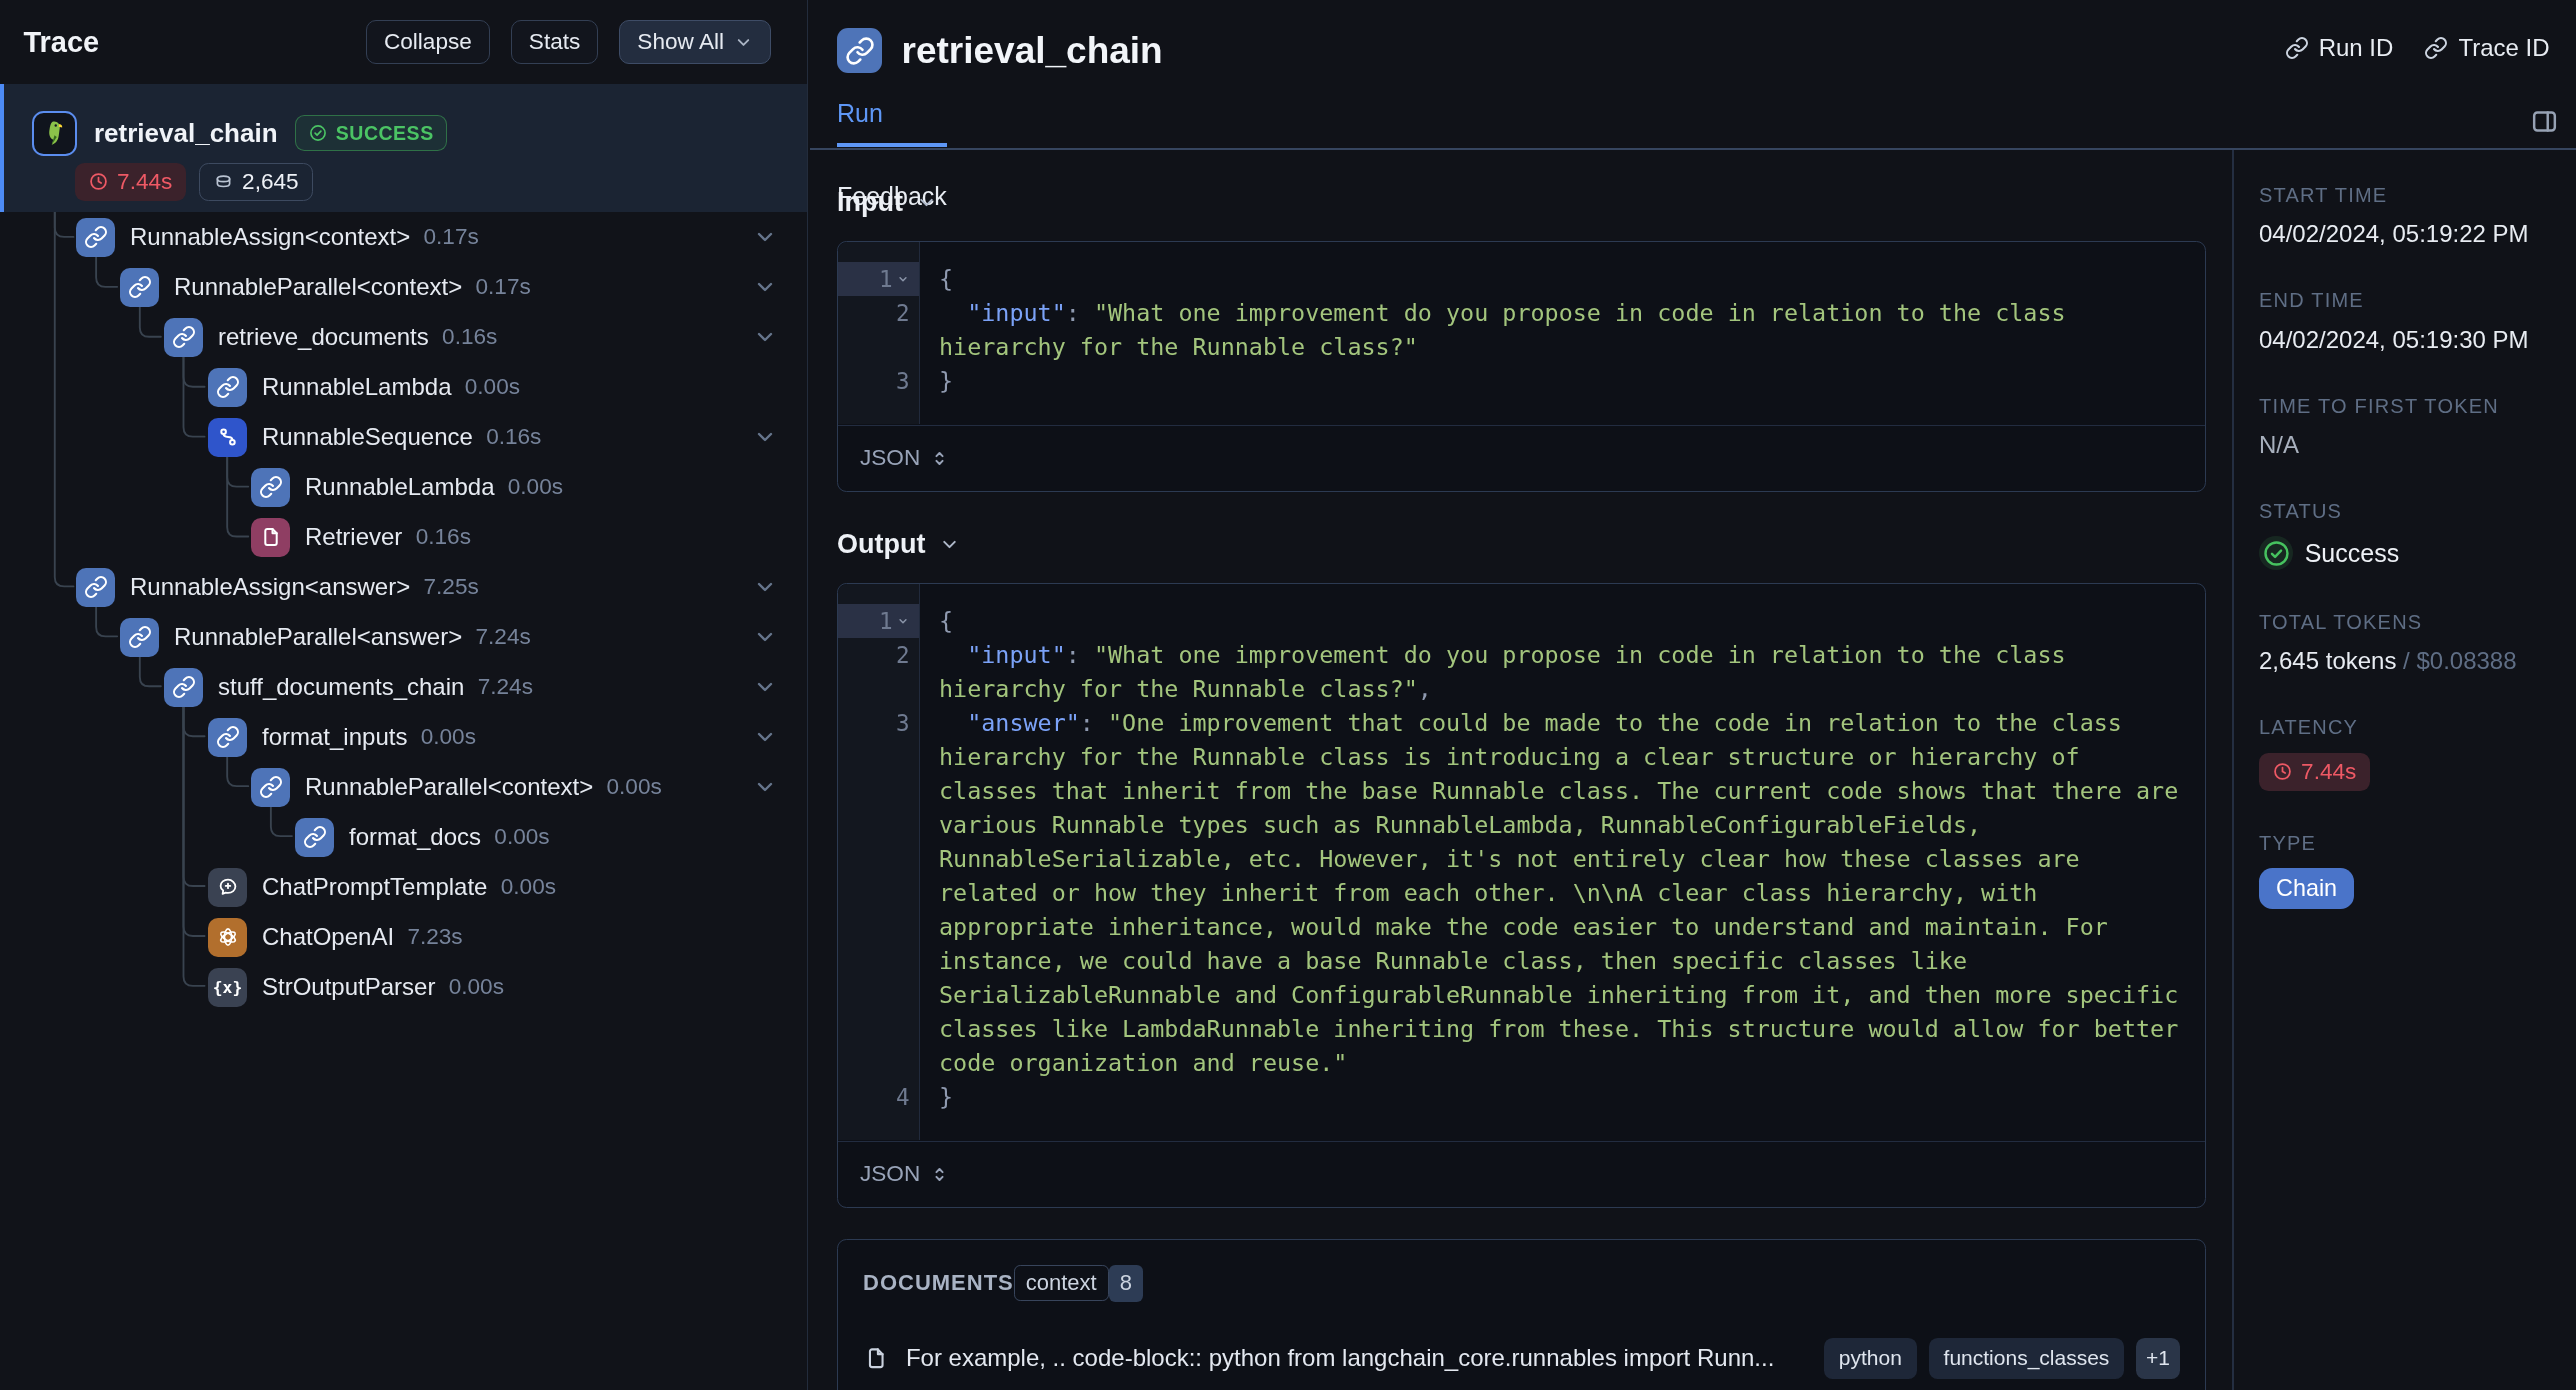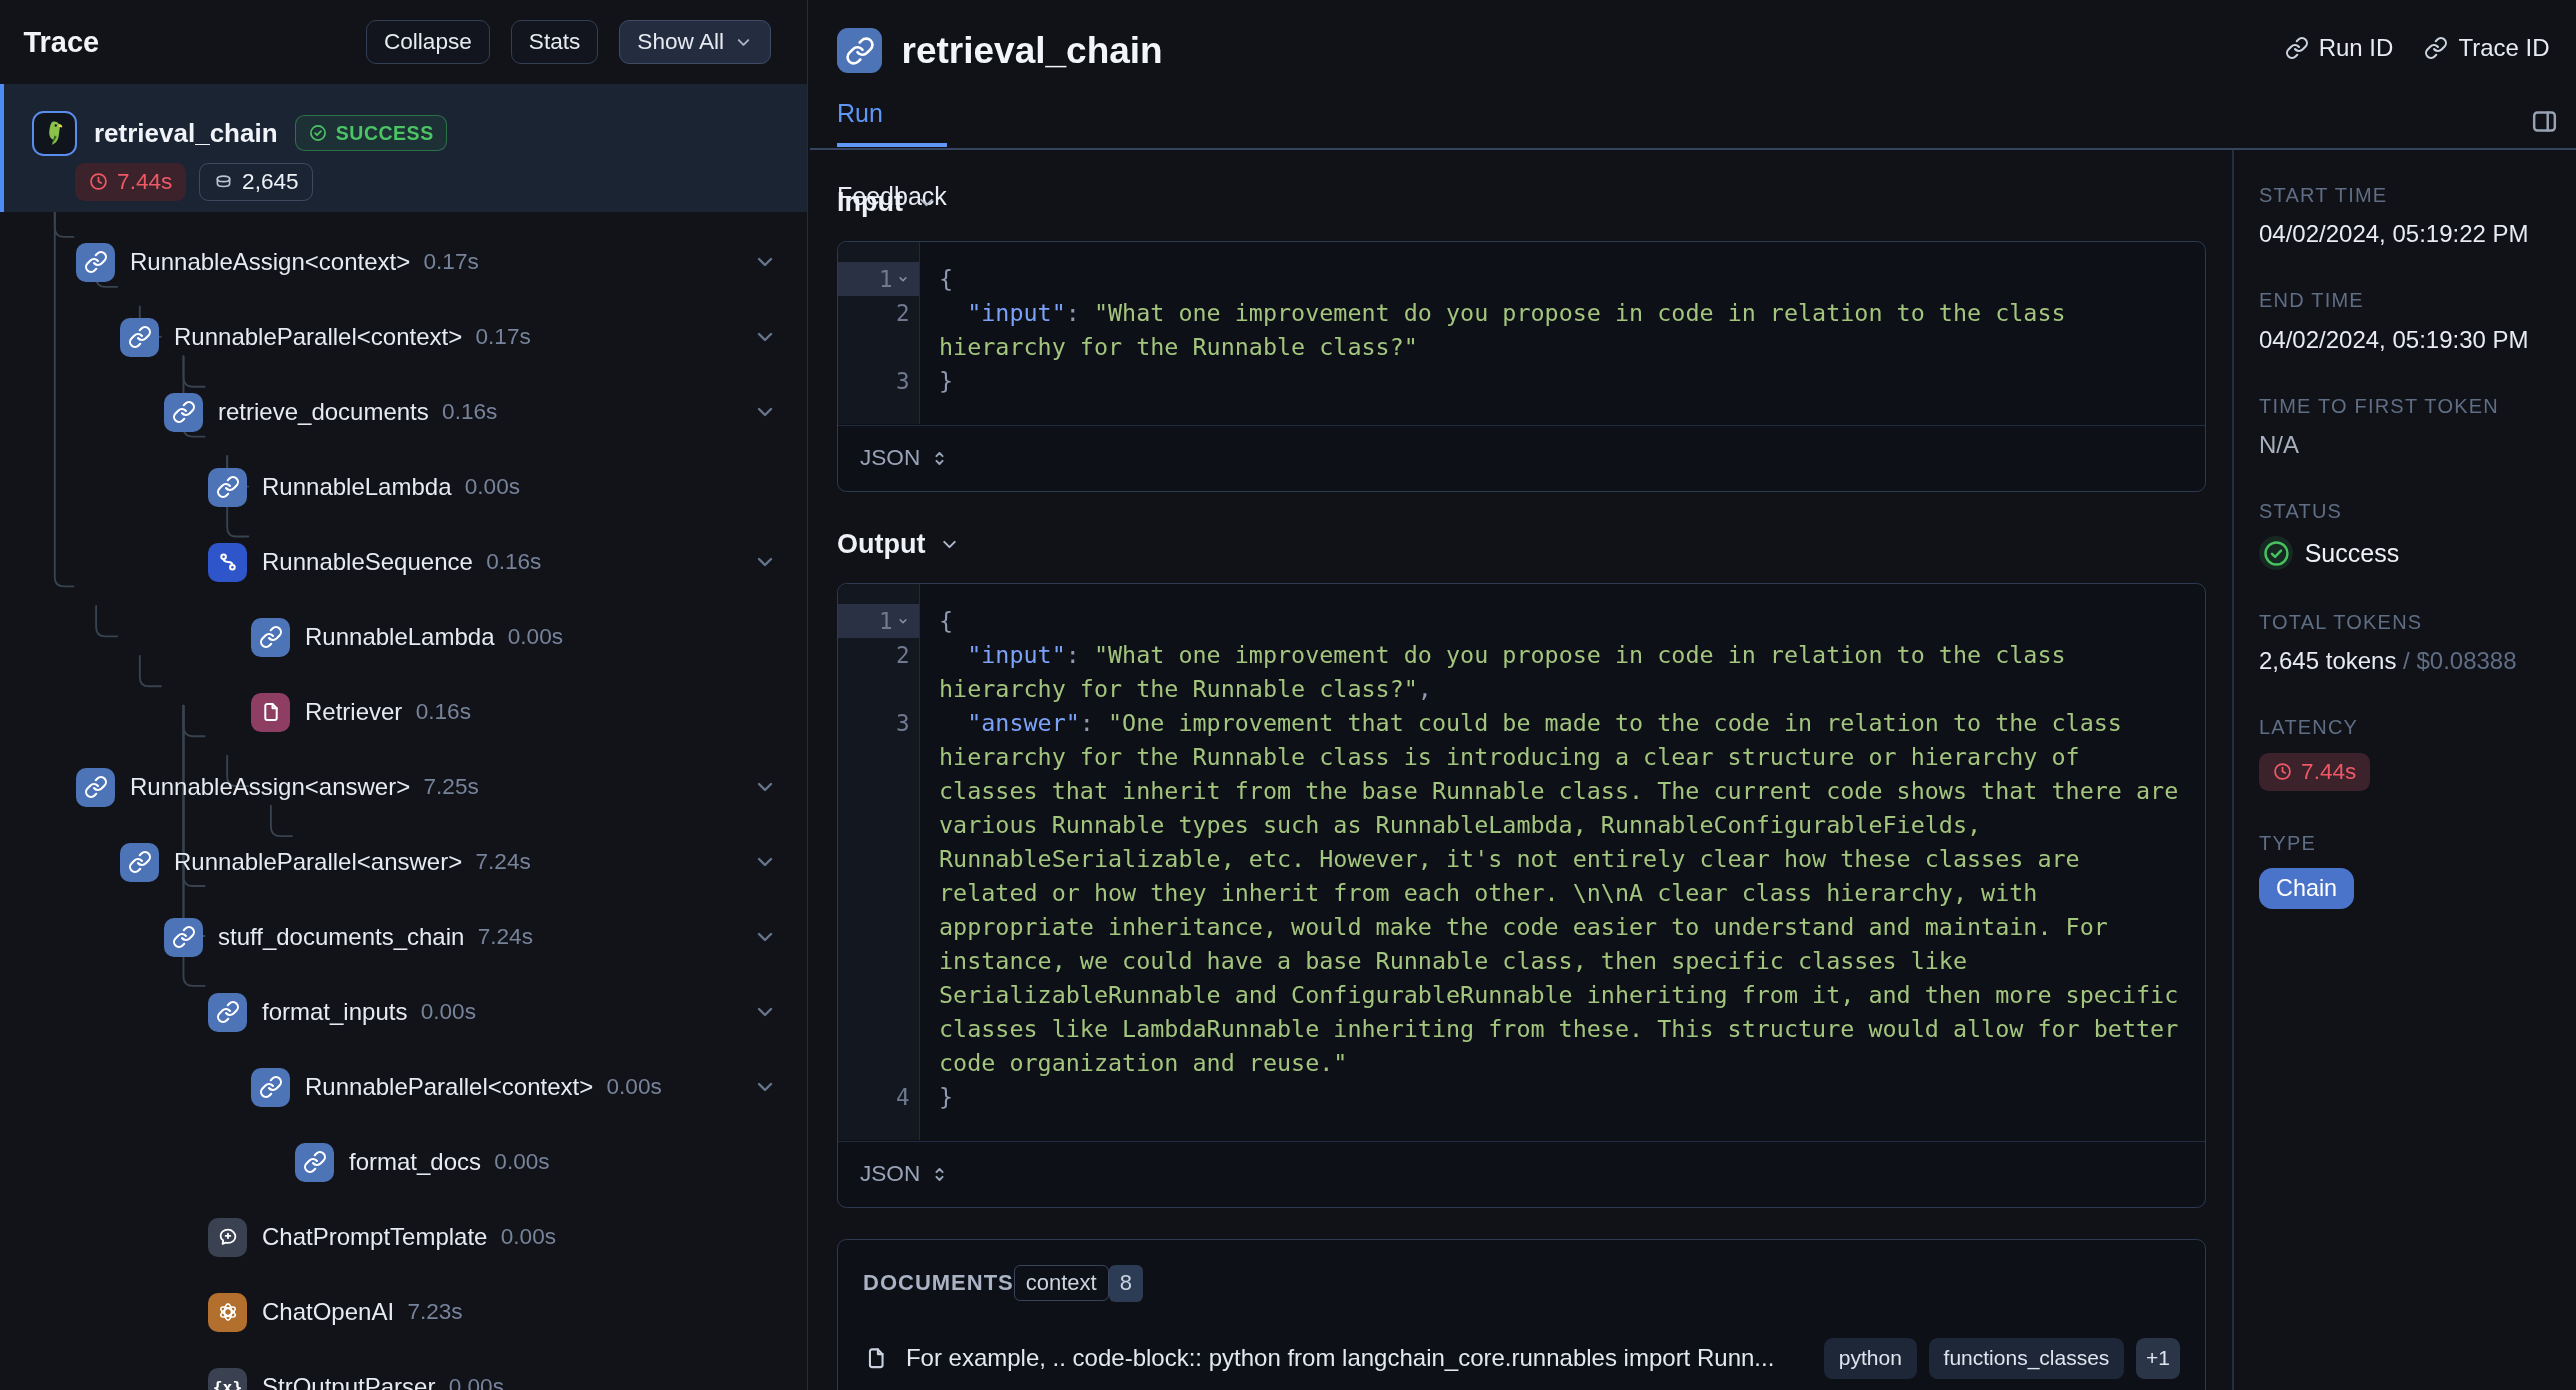--- a/index.html
+++ b/index.html
@@ -37,21 +37,21 @@
     color:#4bc464; font-size:19.5px; font-weight:700; letter-spacing:0.5px; }
   .success-badge svg { width:20px; height:20px; stroke:#4bc464; }
   .root-badges { display:flex; gap:13.3px; margin:7px 0 0 43px; }
   .pill-latency { display:inline-flex; align-items:center; gap:7.8px; height:38px; padding:0 13.3px;
     border-radius:9.4px; background:#3b222b; color:#ee5965; font-size:22.6px; }
   .pill-latency svg { width:21px; height:21px; stroke:#ee5965; }
   .pill-tokens { display:inline-flex; align-items:center; gap:7.8px; height:38px; padding:0 13.3px;
     border-radius:9.4px; border:1.6px solid #3d4a60; color:#eef1f6; font-size:22.6px; }
   .pill-tokens svg { width:21px; height:21px; stroke:#b9c3d2; }
 
-  .tree-row { position:relative; height:50px; display:flex; align-items:center;margin-top:25px; }
+  .tree-row { position:relative; height:50px; display:flex; align-items:center; }
   .node-icon { width:39px; height:39px; border-radius:10px; flex:none;
     display:flex; align-items:center; justify-content:center; }
   .node-icon svg { width:24px; height:24px; }
   .icon-chain    { background:#4e74b8; }
   .icon-sequence { background:#2f55cb; }
   .icon-retriever{ background:#8f3e63; }
   .icon-prompt   { background:#3a4252; }
   .icon-openai   { background:#b26f2d; }
   .icon-parser   { background:#3a4252; }
   .parser-glyph { font-family:"DejaVu Sans Mono", monospace; font-size:16.4px; font-weight:bold; color:#fff; }

